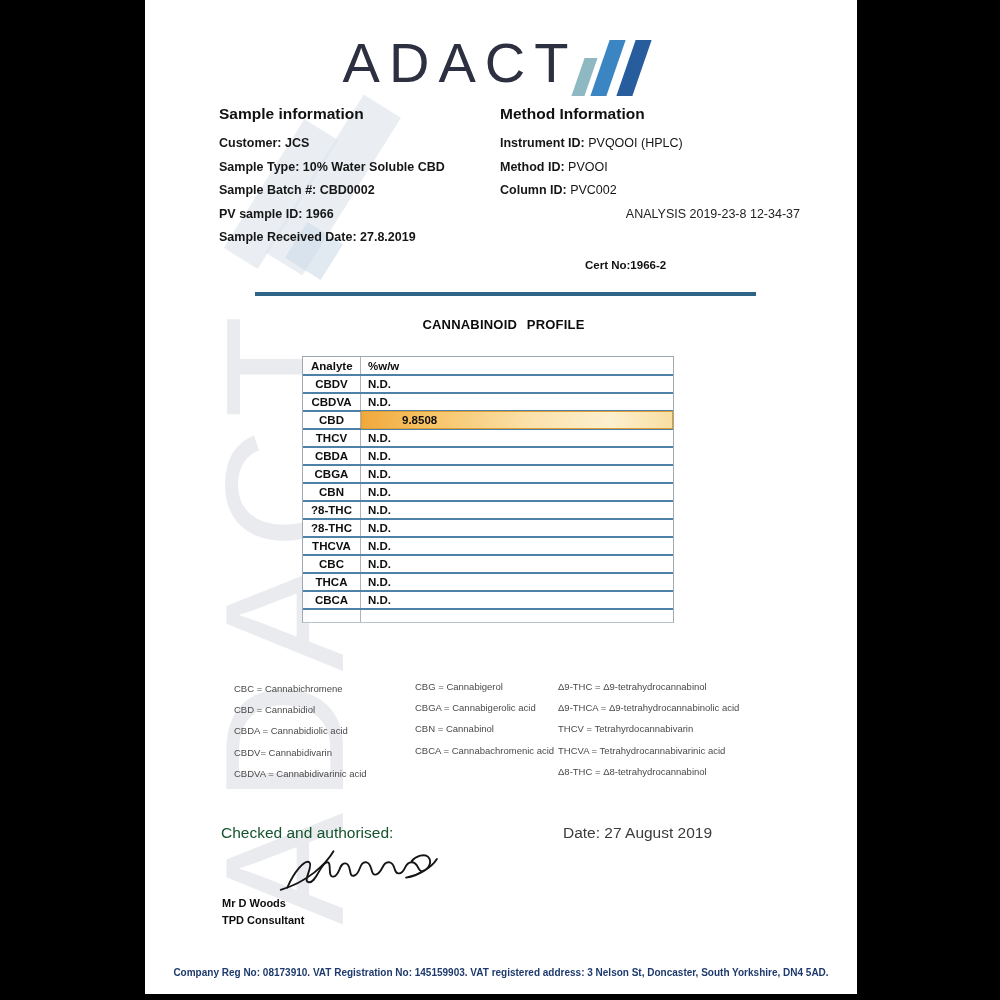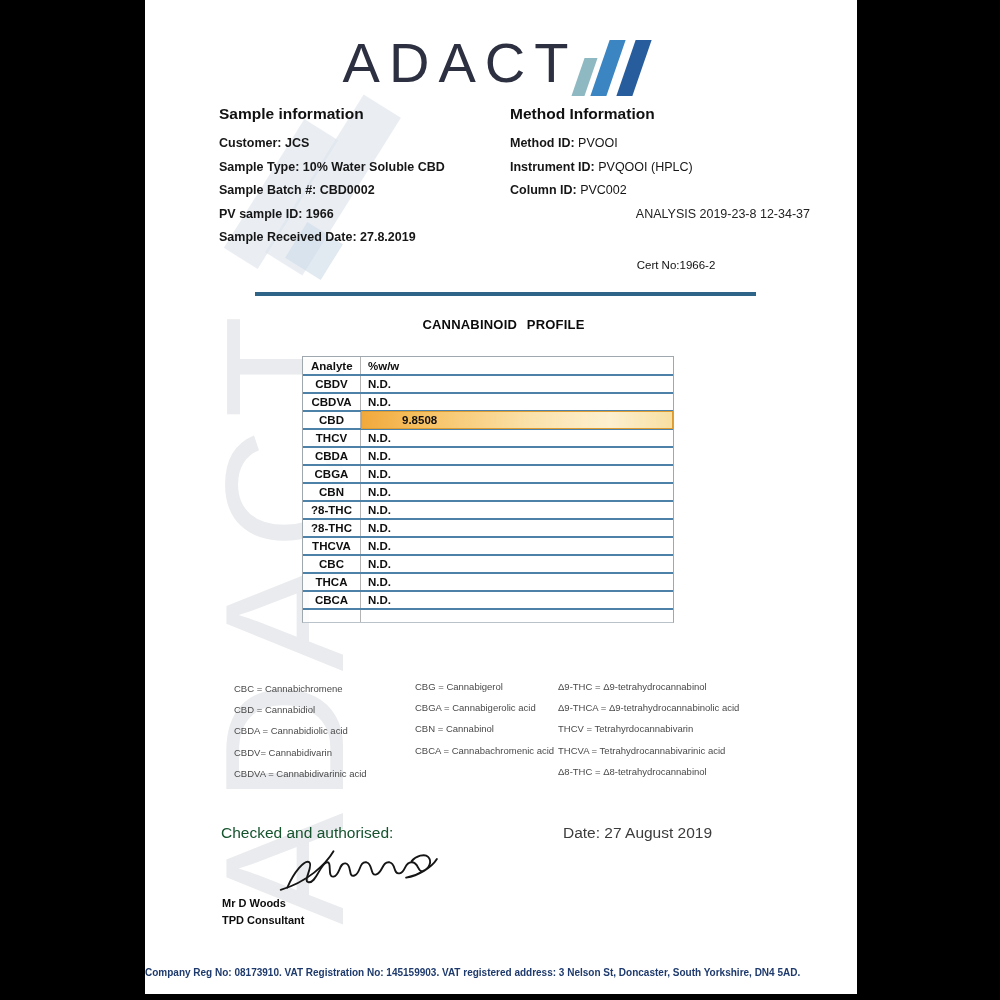--- a/index.html
+++ b/index.html
@@ -31,30 +31,30 @@
     font-size:56px;font-weight:300;letter-spacing:9px;color:#2c3040;
   }
   .logo-mark{position:absolute;left:425px;top:38px;width:90px;height:60px;}
   .stripe{position:absolute;transform:skewX(-19deg);}
   .stripe-1{left:8px;top:20px;width:13px;height:38px;background:var(--mark1);}
   .stripe-2{left:30px;top:2px;width:16px;height:56px;background:var(--mark2);}
   .stripe-3{left:56px;top:2px;width:16px;height:56px;background:var(--mark3);}
   
   .info-block{position:absolute;width:300px;}
   #sample-block{left:74px;top:105px;}
-  #method-block{left:365px;top:105px;}
+  #method-block{left:355px;top:105px;}
   .info-title{font-size:15.5px;font-weight:bold;color:#111;margin:0 0 9px 0;}
   .info-line{font-size:12.5px;line-height:23.6px;color:#161616;white-space:nowrap;}
   .info-line .lbl{font-weight:bold;}
   #sample-block .info-line .val{font-weight:bold;}
   #method-block .info-line .val{font-weight:normal;}
   .data-file-line{font-size:12.5px;line-height:23.6px;color:#222;font-weight:normal;text-align:right;}
   .cert-no{
-    position:absolute;left:440px;top:259px;width:182px;text-align:center;
-    font-size:11.5px;font-weight:normal;color:#111;
+    position:absolute;left:440px;top:259px;width:182px;text-align:left;
+    font-size:11.5px;font-weight:bold;color:#111;
   }
   .divider{
     position:absolute;left:110px;top:292px;width:501px;height:4px;
     background:var(--accent);
   }
   .profile-title{
     position:absolute;left:0;top:317px;width:717px;text-align:center;
     font-size:13px;font-weight:bold;color:#0c0c0c;word-spacing:6px;letter-spacing:.2px;
   }
   
@@ -82,21 +82,21 @@
   #legend-col-1{left:270px;top:676px;}
   #legend-col-2{left:413px;top:676px;}
   
   .checked-label{position:absolute;left:76px;top:824px;font-size:15.5px;color:#14532d;}
   .date-label{position:absolute;left:418px;top:824px;font-size:15.5px;color:#3c3c3c;}
   .signature{position:absolute;left:132px;top:848px;width:168px;height:44px;}
   .sig-name{position:absolute;left:77px;top:897px;font-size:11px;font-weight:bold;color:#0d0d0d;}
   .sig-title{position:absolute;left:77px;top:914px;font-size:11px;font-weight:bold;color:#0d0d0d;}
   
   .footer{
-    position:absolute;left:0;top:967px;width:712px;
+    position:absolute;left:0;top:967px;width:712px;text-align:center;
     font-size:10px;font-weight:bold;color:var(--footerblue);
   }
 </style>
 </head>
 <body>
 
 <div class="page">
 
   <div class="wm wm-stripe wm-s1"></div>
   <div class="wm wm-stripe wm-s2"></div>
@@ -119,22 +119,22 @@
           <div class="info-line"><span class="lbl">Sample Type:</span><span class="val"> 10% Water Soluble CBD</span></div>
           <div class="info-line"><span class="lbl">Sample Batch #:</span><span class="val"> CBD0002</span></div>
           <div class="info-line"><span class="lbl">PV sample ID:</span><span class="val"> 1966</span></div>
           <div class="info-line"><span class="lbl">Sample Received Date:</span><span class="val"> 27.8.2019</span></div>
         </div>
     </div>
 
     <div class="info-block" id="method-block">
       <div class="info-title">Method Information</div>
       <div id="method-fields">
+          <div class="info-line"><span class="lbl">Instrument ID:</span><span class="val"> PVQOOI (HPLC)</span></div>
           <div class="info-line"><span class="lbl">Method ID:</span><span class="val"> PVOOI</span></div>
-          <div class="info-line"><span class="lbl">Instrument ID:</span><span class="val"> PVQOOI (HPLC)</span></div>
           <div class="info-line"><span class="lbl">Column ID:</span><span class="val"> PVC002</span></div>
         </div>
       <div class="data-file-line">ANALYSIS 2019-23-8 12-34-37</div>
     </div>
 
     <div class="cert-no">Cert No:1966-2</div>
 
     <div class="divider"></div>
 
     <div class="profile-title">CANNABINOID PROFILE</div>

